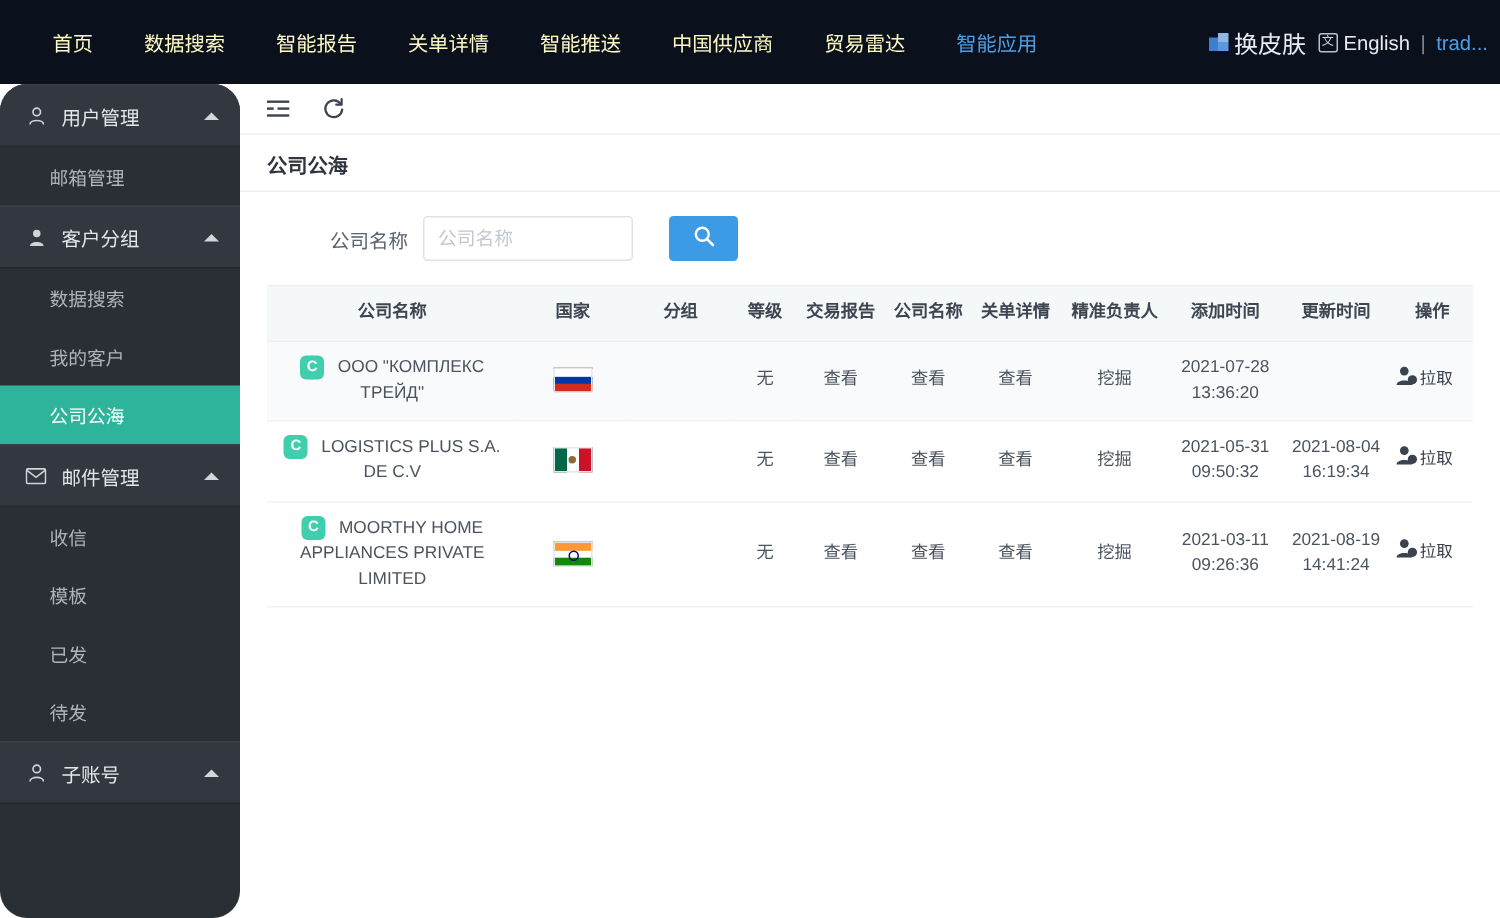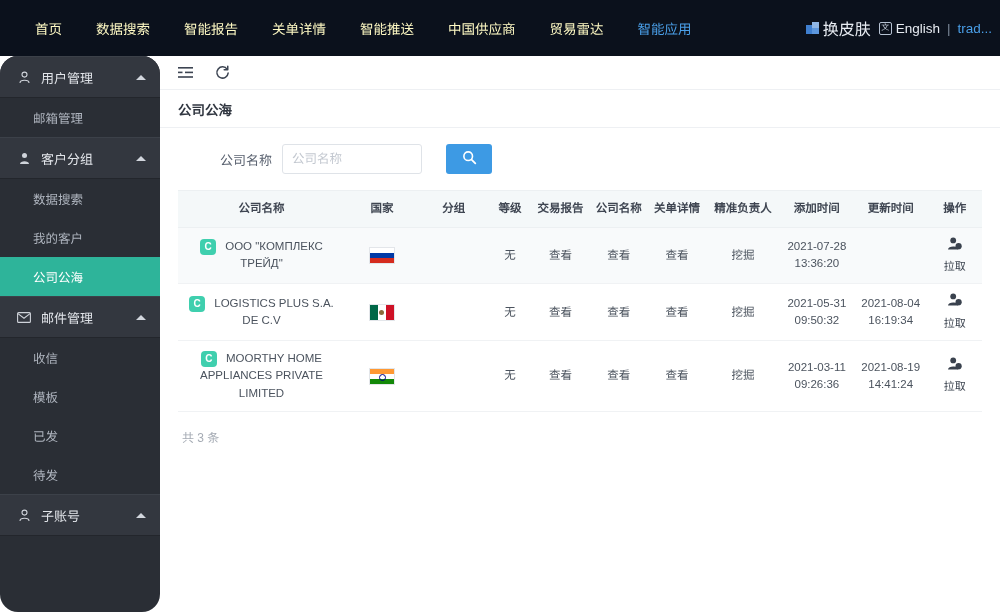--- a/index.html
+++ b/index.html
@@ -198,22 +198,22 @@
     background: linear-gradient(to bottom, #ff9933 0 33.3%, #ffffff 33.3% 66.6%, #138808 66.6% 100%);
     position: relative;
   }
   .flag-in::after {
     content: ""; position: absolute; left: 50%; top: 50%;
     width: 5px; height: 5px; margin: -2.5px 0 0 -2.5px;
     border: 1px solid #000080; border-radius: 50%;
   }
   .datecell { white-space: pre-line; color: #525a66; }
   .act {
-    display: flex; flex-direction: column; align-items: center; gap: 2px;
-    cursor: pointer; color: #3a424e;
+    display: flex; align-items: center; gap: 2px;
+    cursor: pointer; color: #3a424e; font-family: Liberation Mono, monospace;
   }
   .act-label { font-size: 11px; color: #3a424e; }
 
   .footer-count {
     padding: 16px 0 0 22px;
     font-size: 12px; color: #a5abb4;
   }
 </style>
 </head>
 <body>
@@ -455,14 +455,13 @@
               </span>
               <span class="act-label">拉取</span>
             </div>
           </td>
         </tr>
 
       </tbody>
     </table>
   </div>
 
-  <div class="footer-count">共 3 条</div>
 </div>
 
 </body></html>

